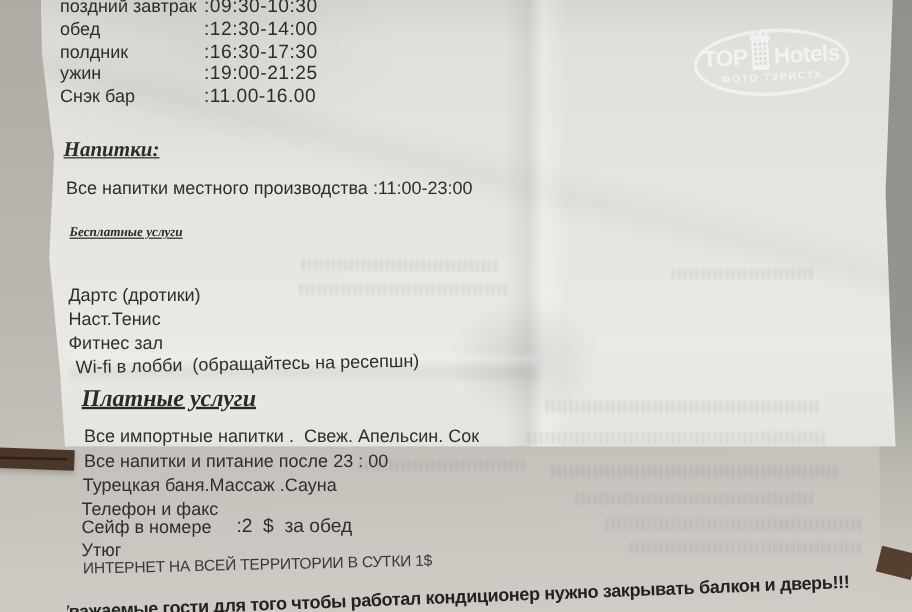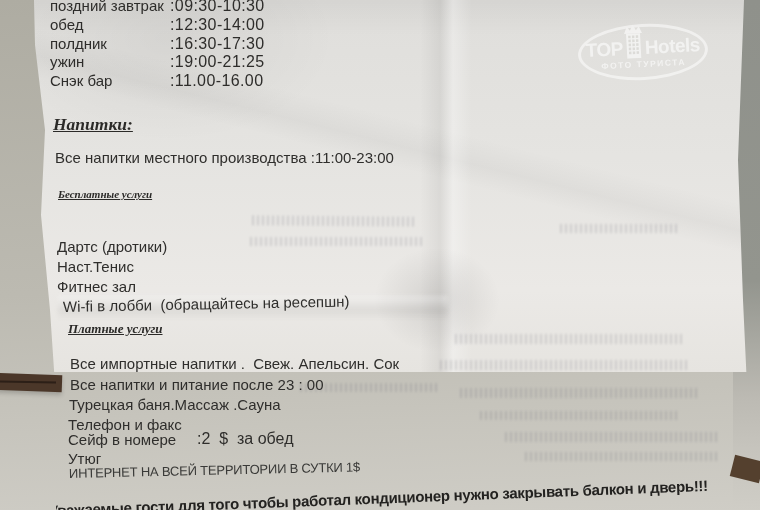--- a/index.html
+++ b/index.html
@@ -141,21 +141,21 @@
     <div class="ln" style="left:55px;top:149px">Все напитки местного производства :11:00-23:00</div>
 
     <div class="ln hdr" style="left:58px;top:188px;font-size:11px">Бесплатные услуги</div>
     <div class="free-items">
       <div class="ln">Дартс (дротики)</div>
       <div class="ln">Наст.Тенис</div>
       <div class="ln">Фитнес зал</div>
       <div class="ln tilt-wifi" style="margin-left:6px">Wi-fi в лобби  (обращайтесь на ресепшн)</div>
     </div>
 
-    <div class="ln hdr" style="left:68px;top:321px;font-size:13px">Платные услуги</div>
+    <div class="ln hdr" style="left:68px;top:321px;font-size:20px">Платные услуги</div>
     <div class="ln" style="left:70px;top:355px">Все импортные напитки .  Свеж. Апельсин. Сок</div>
     <div class="ln" style="left:70px;top:376px">Все напитки и питание после 23 : 00</div>
     <div class="ln" style="left:69px;top:396px">Турецкая баня.Массаж .Сауна</div>
     <div class="ln" style="left:68px;top:416px">Телефон и факс</div>
     <div class="ln" style="left:68px;top:431px">Сейф в номере</div>
     <div class="ln" style="left:197px;top:430px;font-size:16px">:2  $  за обед</div>
     <div class="ln" style="left:68px;top:450px">Утюг</div>
     <div class="ln internet" style="left:69px;top:466px">ИНТЕРНЕТ НА ВСЕЙ ТЕРРИТОРИИ В СУТКИ 1$</div>
 
     <div class="notice">Уважаемые гости для того чтобы работал кондиционер нужно закрывать балкон и дверь!!!</div>

